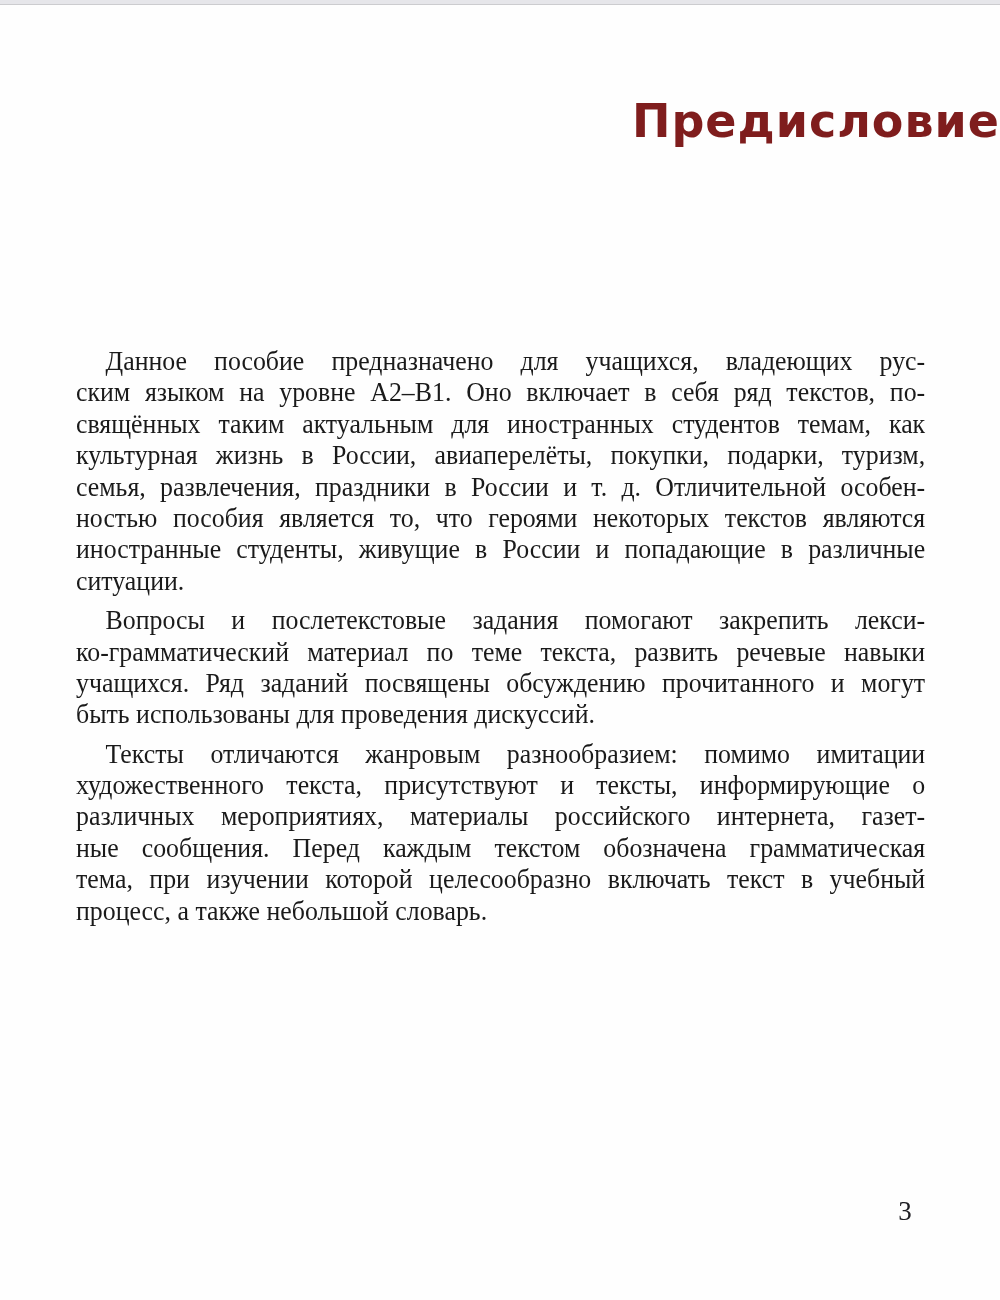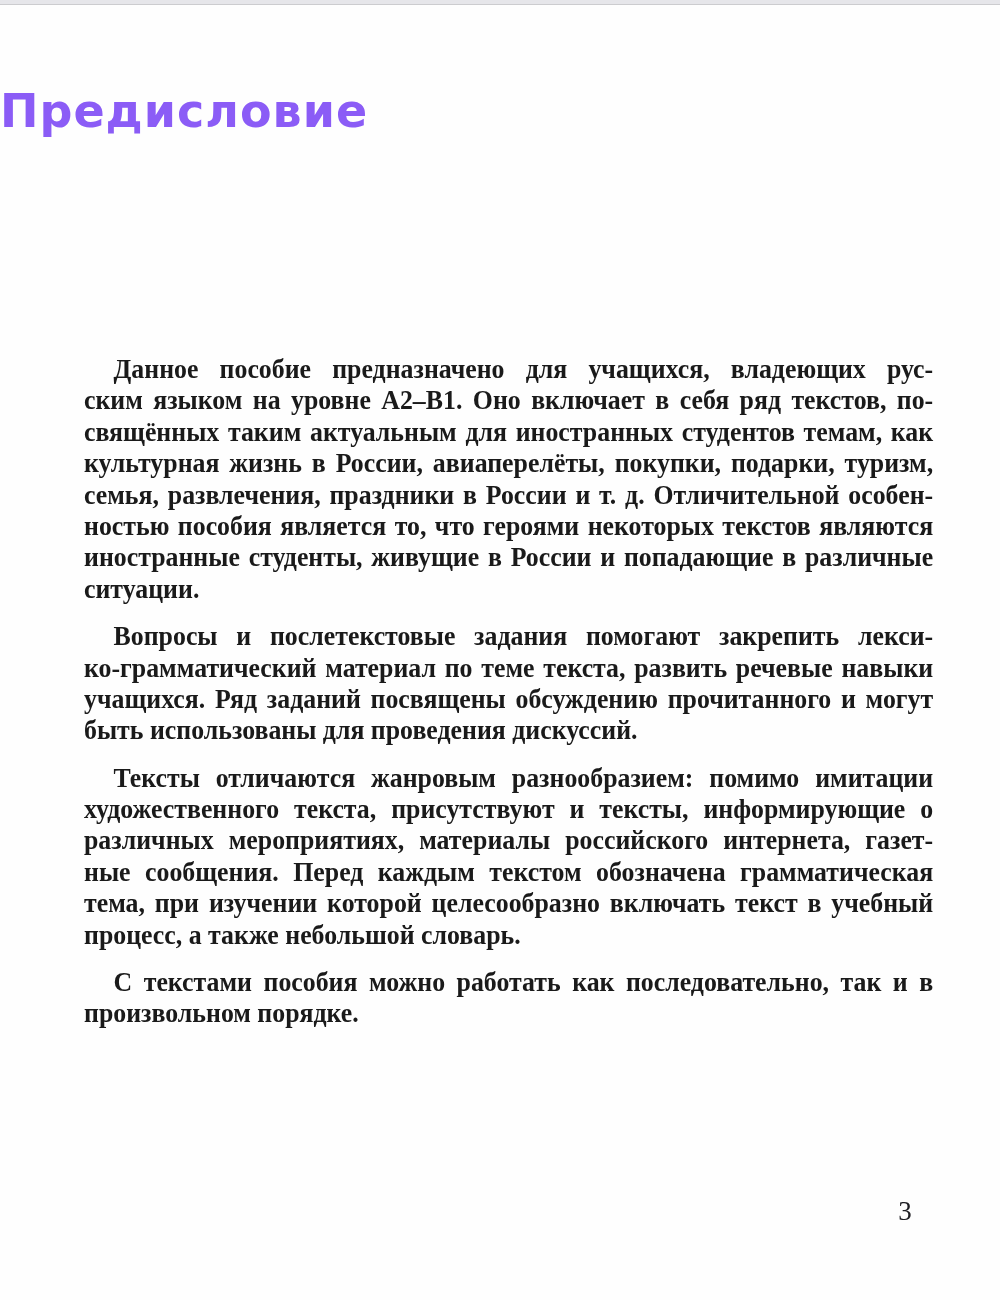--- a/index.html
+++ b/index.html
@@ -22,43 +22,42 @@
   .top-edge {
     position: absolute;
     top: 0; left: 0;
     width: 100%;
     height: 4px;
     background: #e6e6ea;
     border-bottom: 1px solid #cccccf;
   }
   .title {
     position: absolute;
-    top: 84px;
+    top: 94px;
     left: 0;
     width: 100%;
     margin: 0;
-    text-align: left;
+    text-align: right;
     font-family: "DejaVu Sans", "Liberation Sans", sans-serif;
     font-weight: bold;
     font-size: 46px;
     letter-spacing: 1px;
-    color: #8b5cf6;
+    color: #7f1d1d;
   }
   .body-text {
     position: absolute;
     top: 337px;
     left: 68px;
     width: 849px;
     font-size: 28px;
     color: #1a1a1a;
   }
   .para {
-    margin: 16px;
+    margin: 8px;
     padding: 0;
-    font-weight: bold;
   }
   .line {
     width: 920px;                 
     transform: scaleX(0.923);     
     transform-origin: 0 50%;
     height: 31.4px;
     line-height: 31.4px;
     text-align: justify;
     text-align-last: justify;
     white-space: normal;
@@ -103,19 +102,15 @@
         <div class="line last">быть использованы для проведения дискуссий.</div>
       </div>
       <div class="para">
         <div class="line indent">Тексты отличаются жанровым разнообразием: помимо имитации</div>
         <div class="line">художественного текста, присутствуют и тексты, информирующие о</div>
         <div class="line">различных мероприятиях, материалы российского интернета, газет-</div>
         <div class="line">ные сообщения. Перед каждым текстом обозначена грамматическая</div>
         <div class="line">тема, при изучении которой целесообразно включать текст в учебный</div>
         <div class="line last">процесс, а также небольшой словарь.</div>
       </div>
-      <div class="para">
-        <div class="line indent">С текстами пособия можно работать как последовательно, так и в</div>
-        <div class="line last">произвольном порядке.</div>
-      </div>
     </div>
   <div class="page-number">3</div>
 </div>
 
 </body></html>

